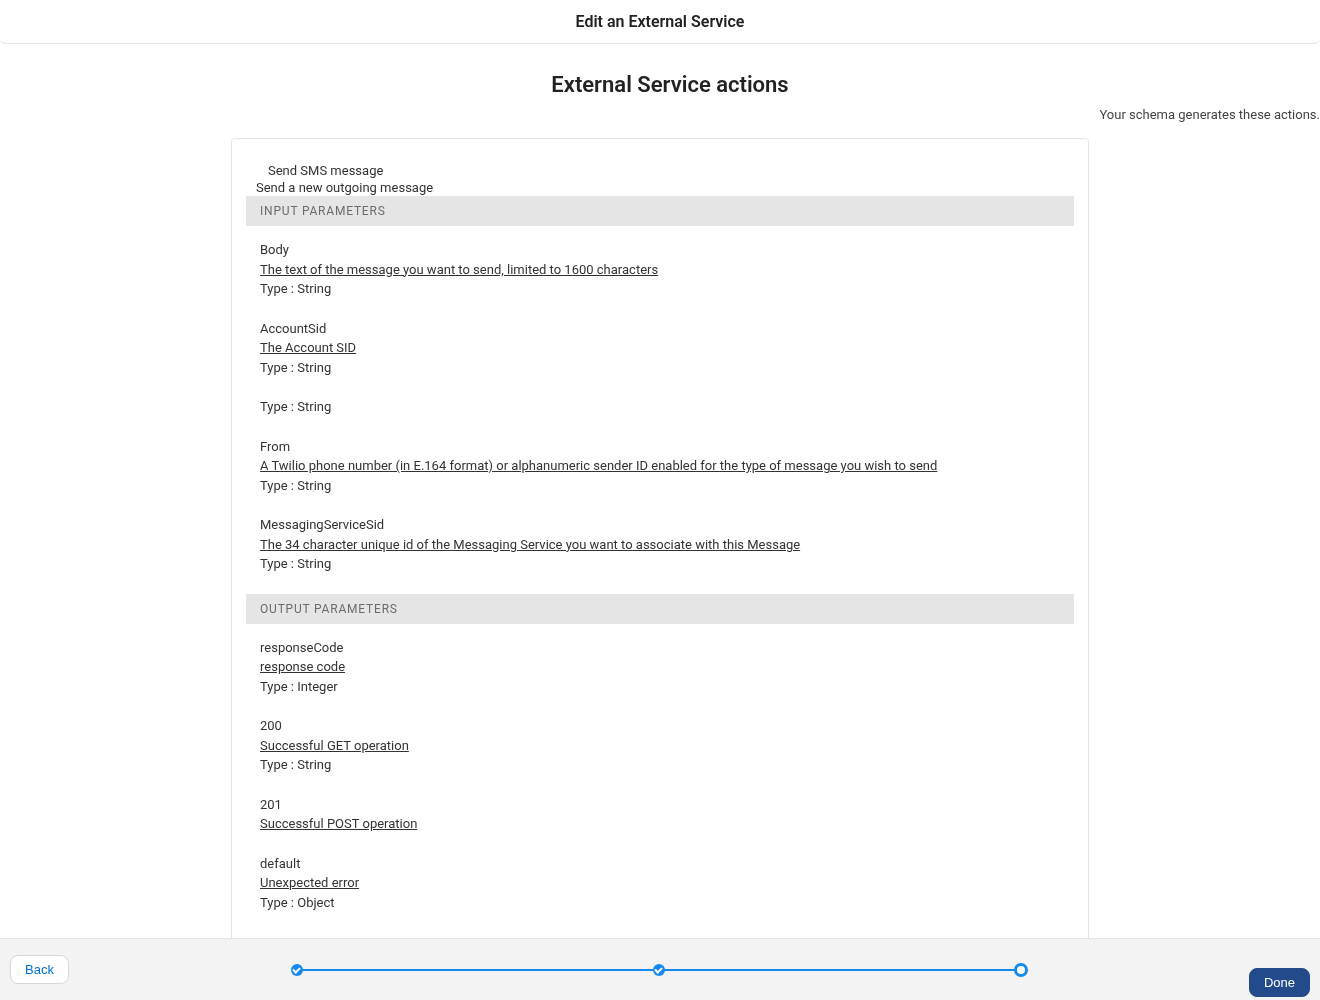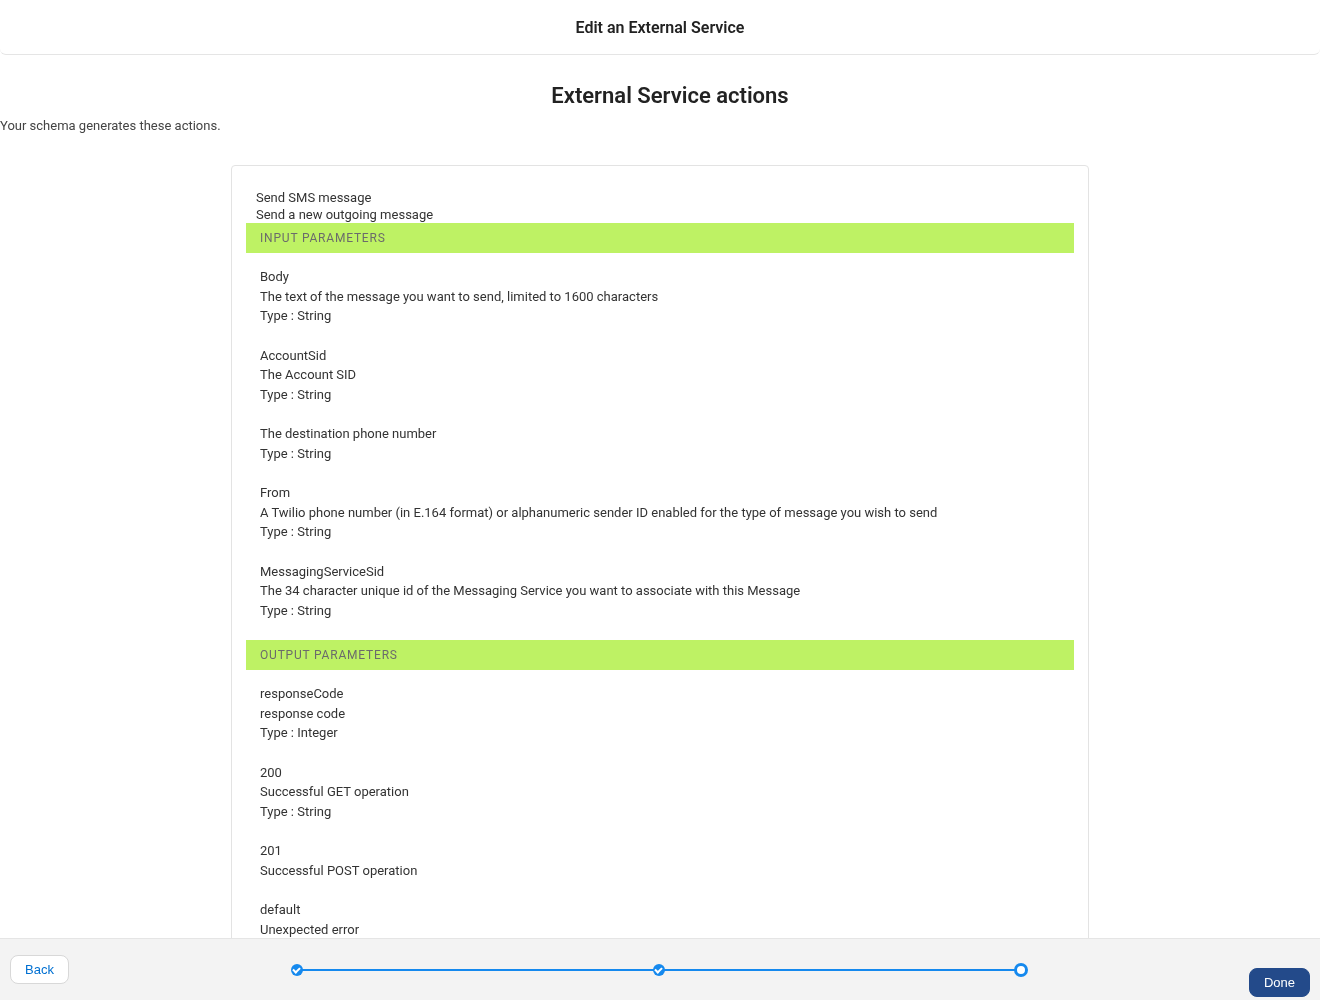--- a/index.html
+++ b/index.html
@@ -10,21 +10,21 @@
     body {
       font-family: -apple-system, BlinkMacSystemFont, "Segoe UI", Roboto, Helvetica, Arial, sans-serif;
       background: #ffffff;
       color: #2e2e2e;
       width: 1320px;
       height: 1000px;
       overflow: hidden;
       position: relative;
     }
     .top-header {
-      height: 55px;
+      height: 44px;
       border-bottom: 1px solid #e5e5e5;
       display: flex;
       align-items: center;
       justify-content: center;
       border-radius: 6px;
     }
     .top-header h1 {
       font-size: 16px;
       font-weight: 600;
       color: #222;
@@ -34,65 +34,66 @@
     }
     .page-heading {
       text-align: center;
       font-size: 22px;
       font-weight: 600;
       color: #222;
       margin-bottom: 10px;
       padding-left: 20px;
     }
     .page-subheading {
-      text-align: left;
+      text-align: right;
       font-size: 13px;
       color: #444;
-      margin-bottom: 32px;
+      margin-bottom: 16px;
     }
     .card {
       width: 858px;
       margin: 0 auto;
       border: 1px solid #e3e3e3;
       border-radius: 4px;
       background: #ffffff;
       padding: 24px 14px 10px 14px;
     }
     .action-title {
       font-size: 13px;
       color: #333;
-      margin-left: 10px;
+      margin-left: 22px;
       margin-bottom: 2px;
     }
     .action-desc {
       font-size: 13px;
       color: #333;
       margin-left: 10px;
       margin-bottom: 1px;
     }
     .section-bar {
-      background: #bef264;
+      background: #e5e5e5;
       padding: 8px 14px;
       margin: 0 0 14px 0;
       font-size: 12px;
       letter-spacing: 0.8px;
       color: #6b6b6b;
       text-transform: uppercase;
     }
     .param {
       margin: 0 0 20px 14px;
       font-size: 13px;
       line-height: 1.5;
       color: #333;
     }
     .param .p-name {
       display: block;
     }
     .param .p-desc {
       display: block;
+      text-decoration: underline;
     }
     .param .p-type-line {
       display: block;
     }
     .footer {
       position: absolute;
       bottom: 0;
       left: 0;
       right: 0;
       height: 62px;
@@ -200,21 +201,20 @@
       <span class="p-type-line"><span>Type : </span><span>String</span></span>
     </div>
 
     <div class="param">
       <span class="p-name">AccountSid</span>
       <span class="p-desc">The Account SID</span>
       <span class="p-type-line"><span>Type : </span><span>String</span></span>
     </div>
 
     <div class="param">
-      <span class="p-desc">The destination phone number</span>
       <span class="p-type-line"><span>Type : </span><span>String</span></span>
     </div>
 
     <div class="param">
       <span class="p-name">From</span>
       <span class="p-desc">A Twilio phone number (in E.164 format) or alphanumeric sender ID enabled for the type of message you wish to send</span>
       <span class="p-type-line"><span>Type : </span><span>String</span></span>
     </div>
 
     <div class="param">

